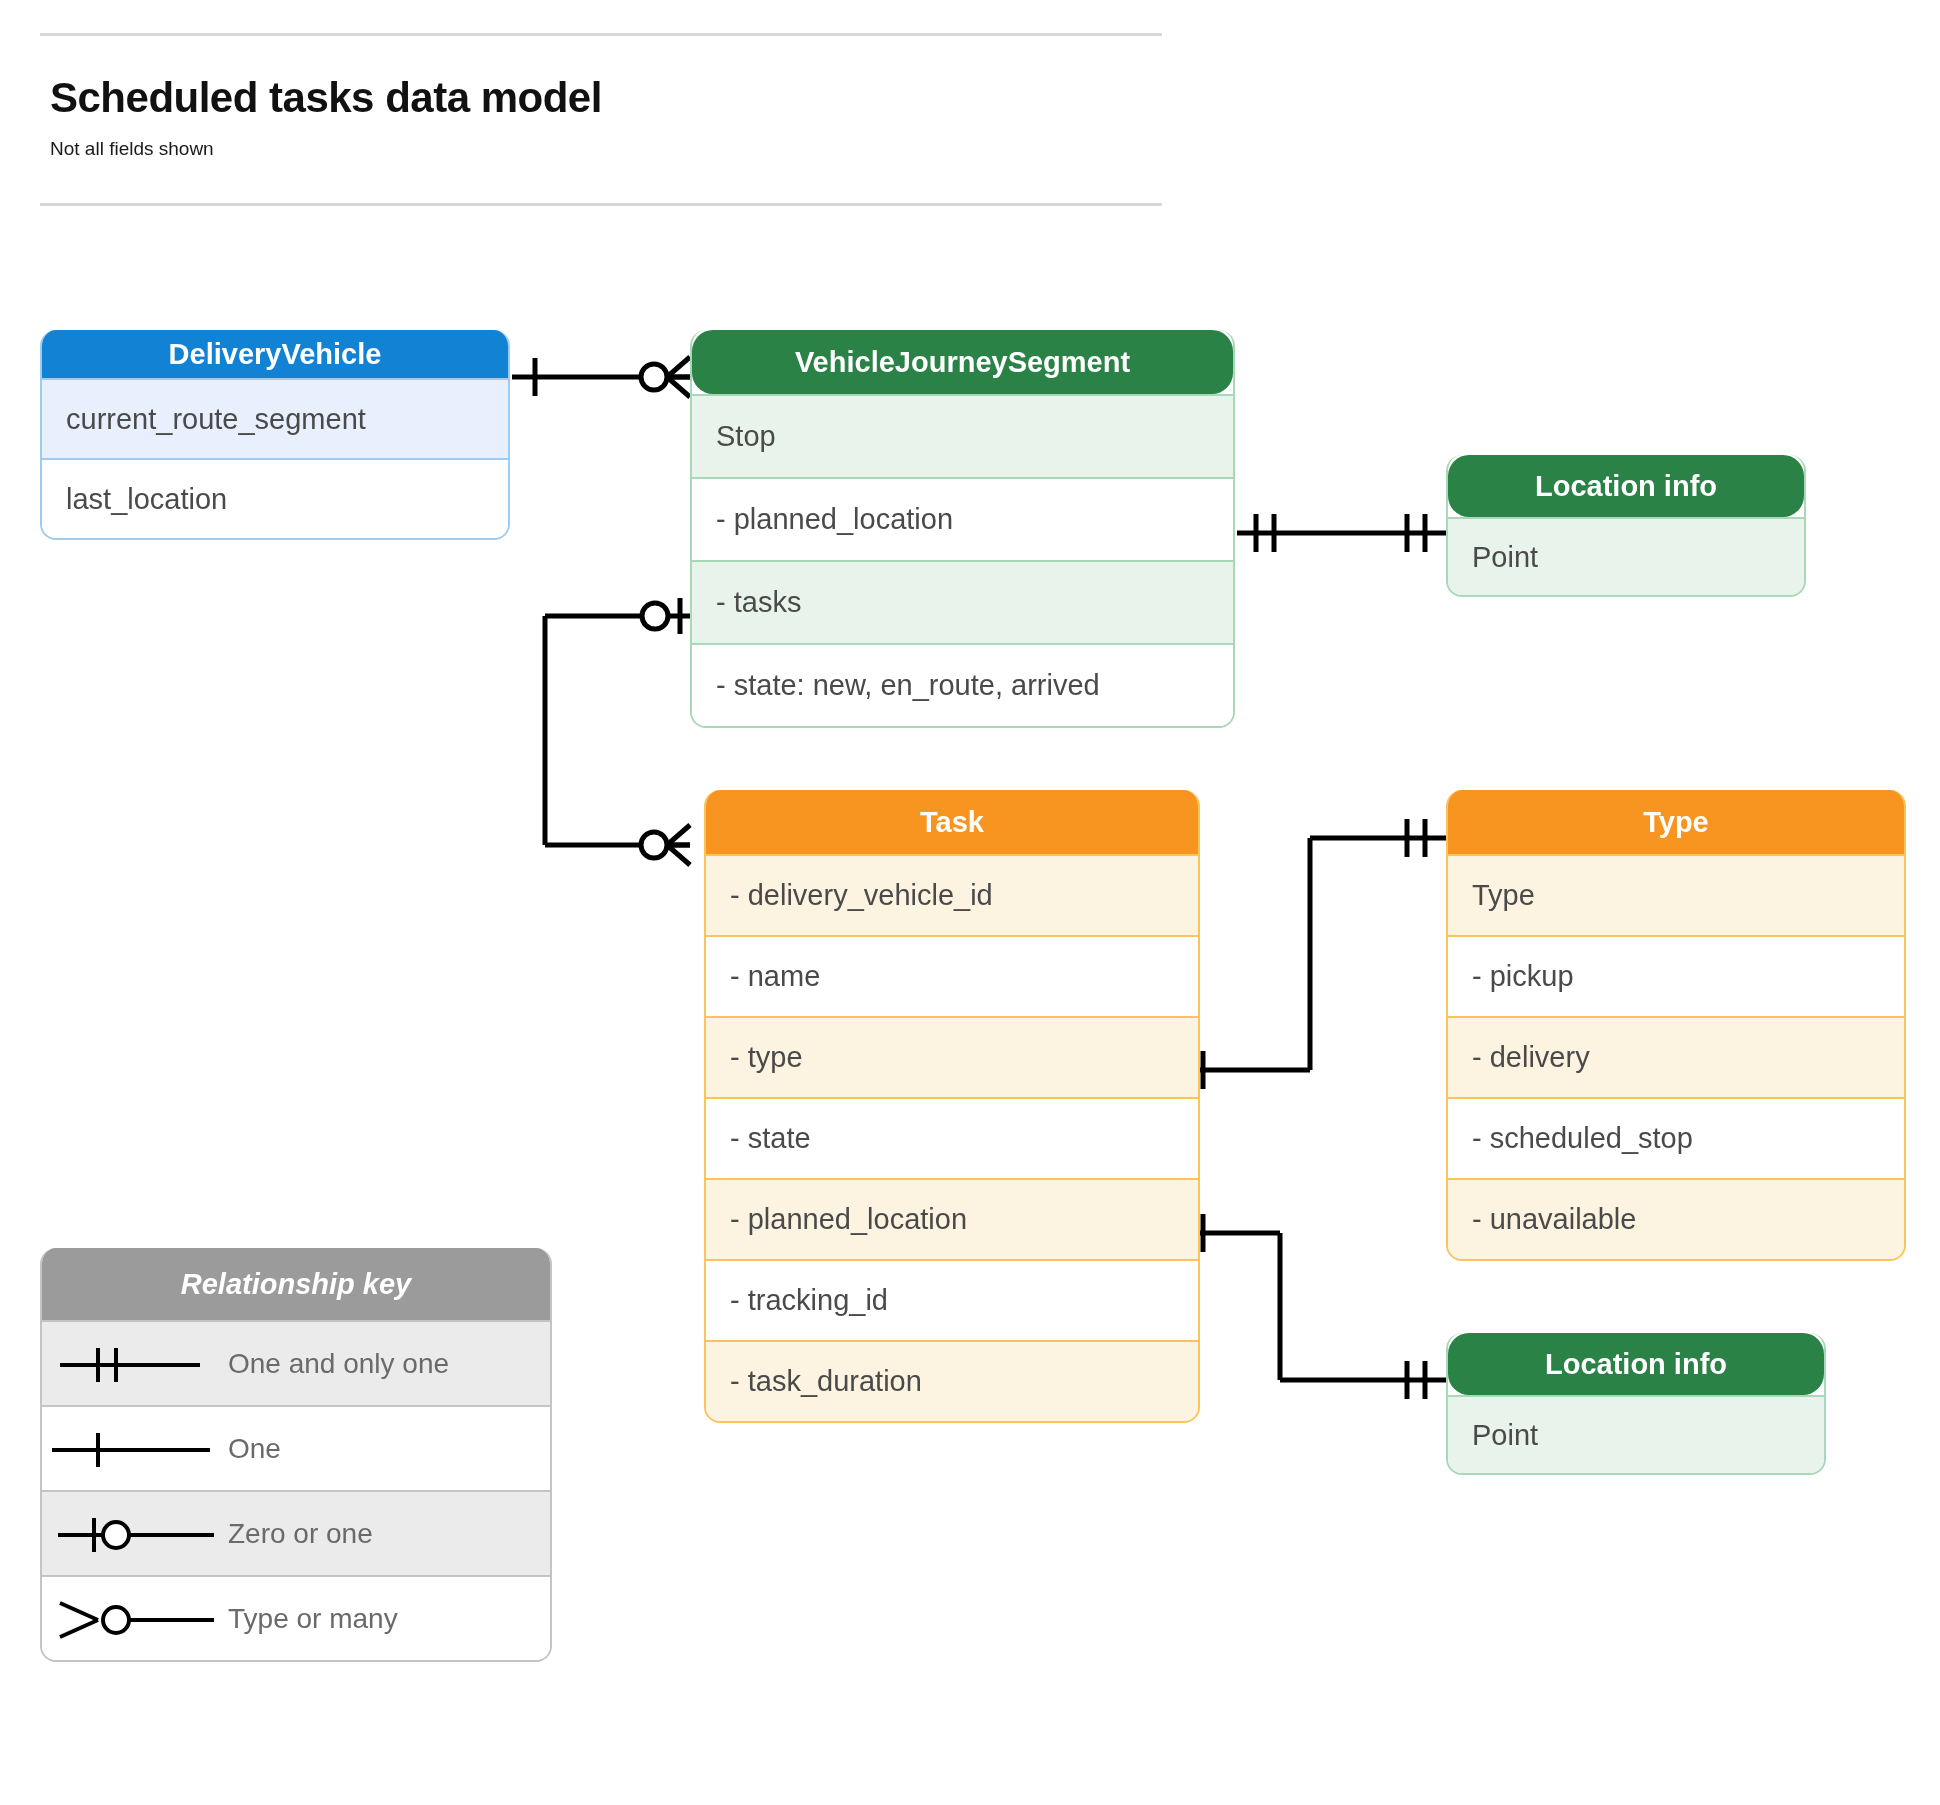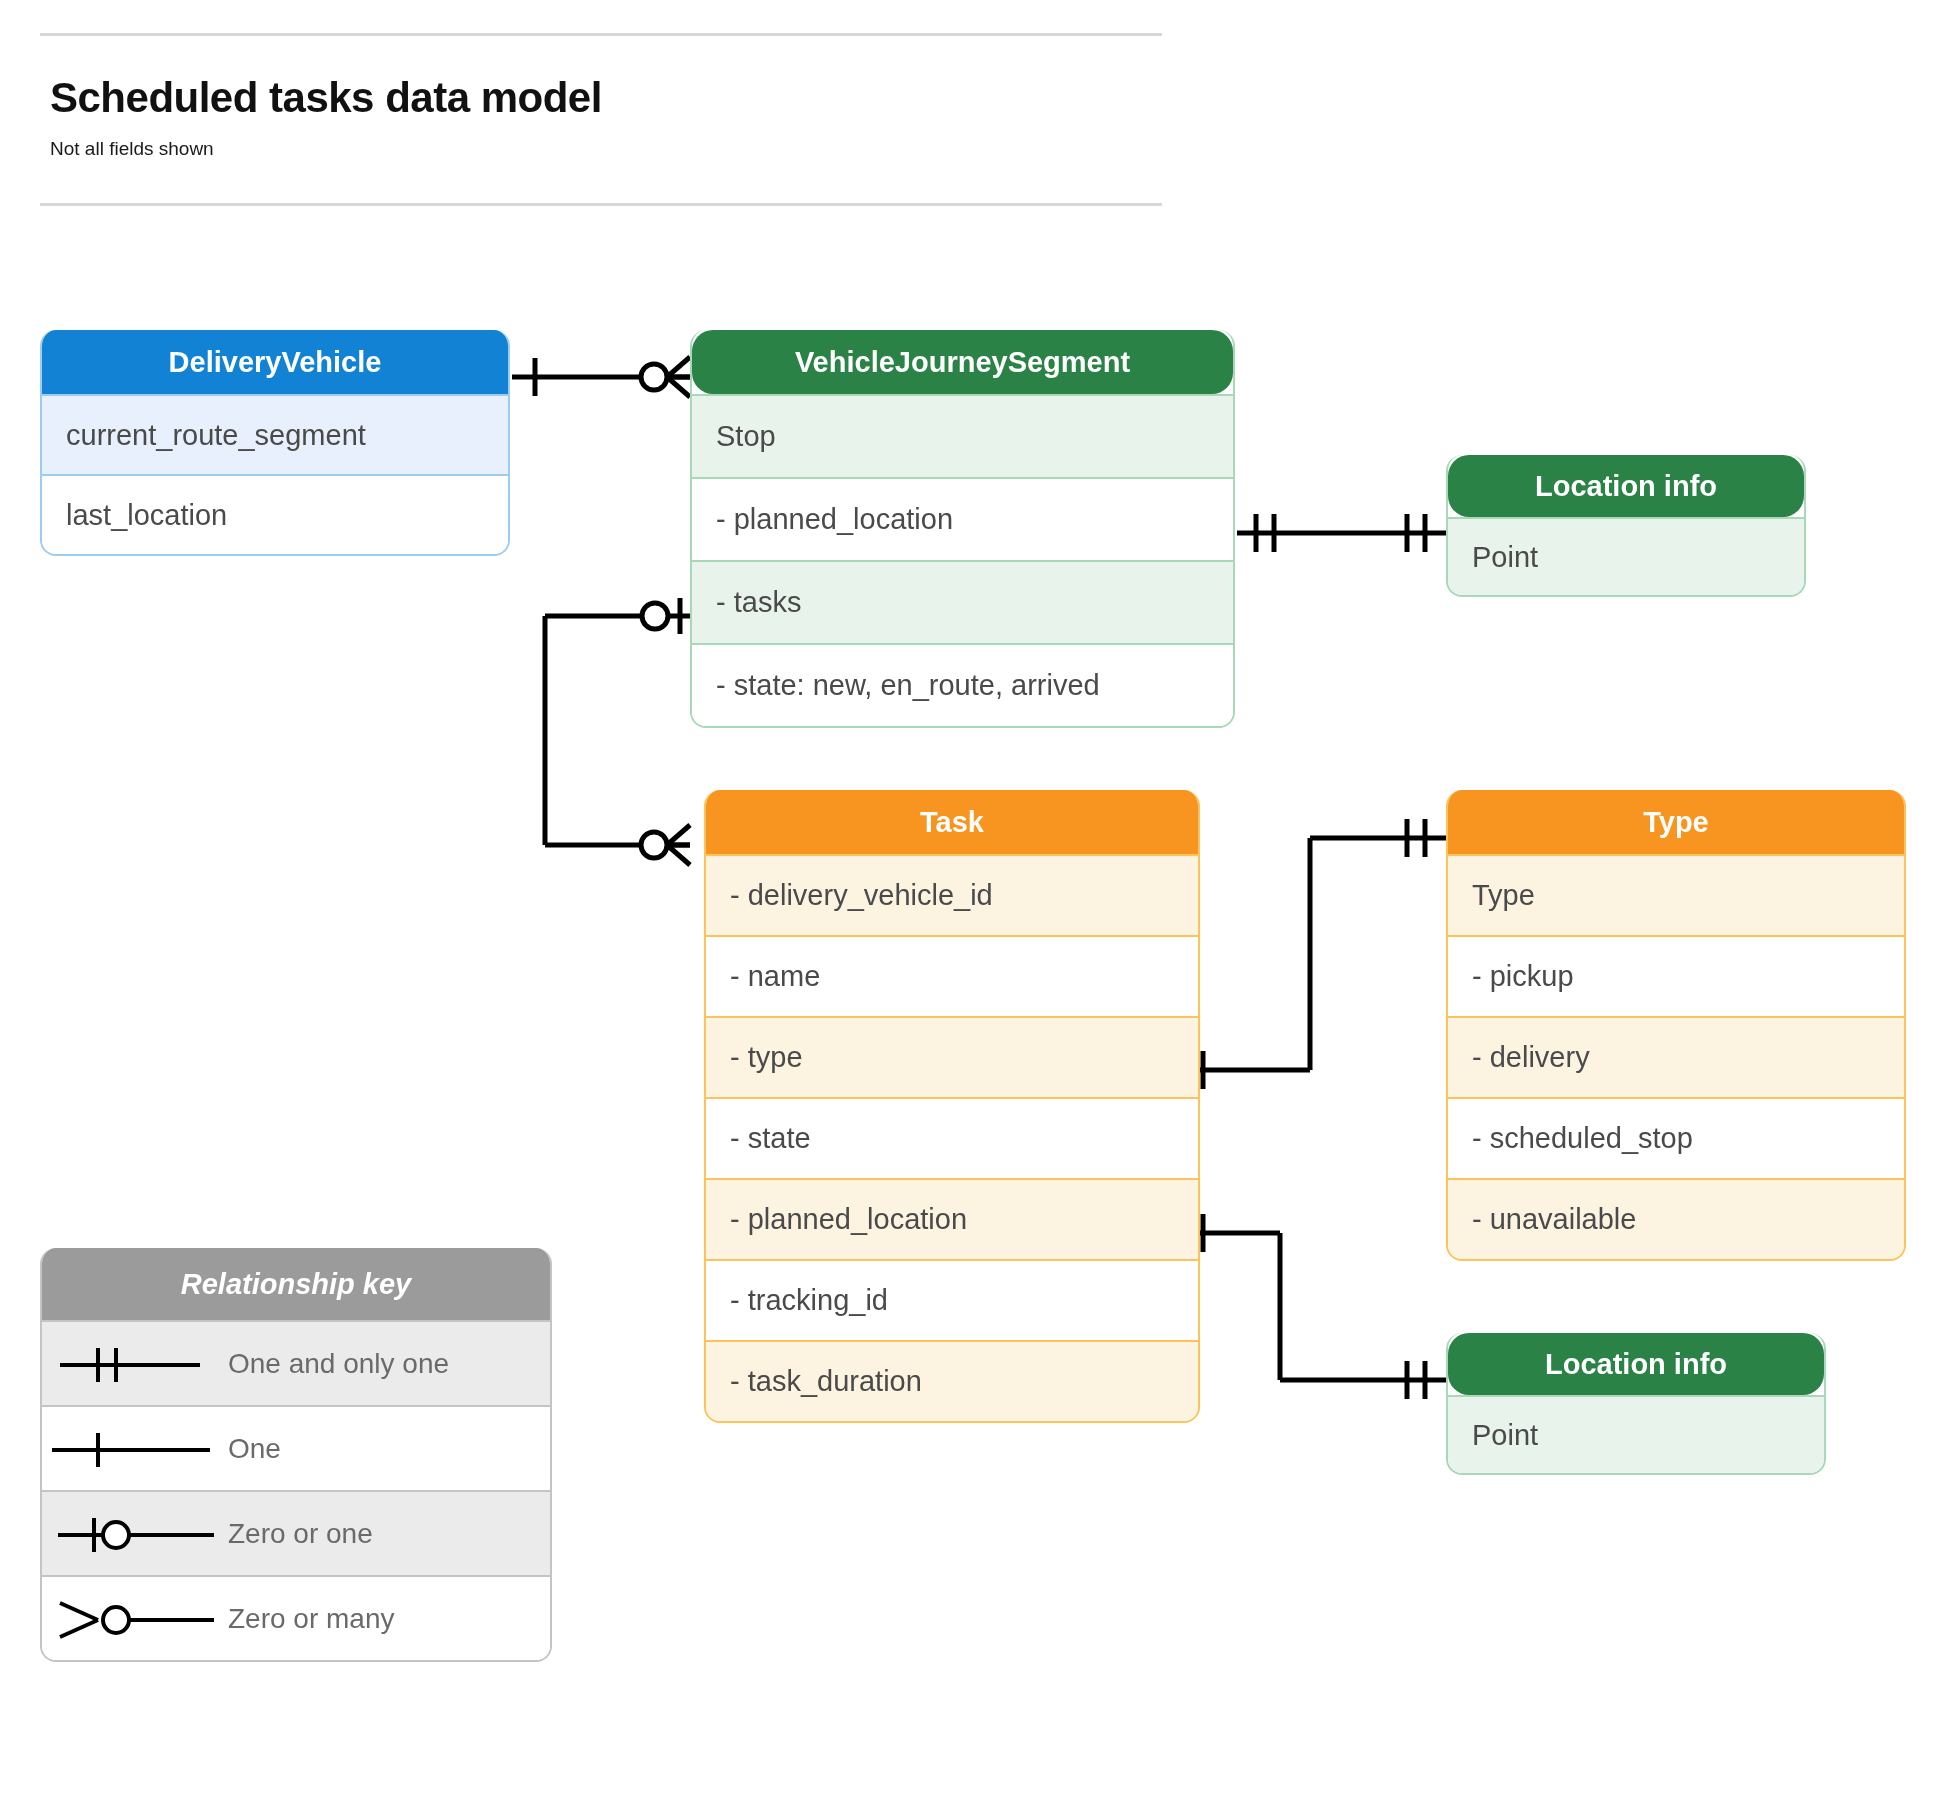--- a/index.html
+++ b/index.html
@@ -103,21 +103,21 @@
 
   
   .t-grey .ehead { background: #9b9b9b; font-style: italic; }
   .t-grey { border: 2px solid #c4c4c4; border-top: none; }
   .t-grey .erow { border-top: 2px solid #c4c4c4; }
   .t-grey .erow.alt { background: #ebebeb; }
   .t-grey .erow.plain { background: #ffffff; }
 
   
   #ent-delivery-vehicle { left: 40px;  top: 330px;  width: 470px; }
-  #ent-delivery-vehicle .ehead { height: 64px; }
+  #ent-delivery-vehicle .ehead { height: 48px; }
   #ent-delivery-vehicle .erow  { height: 80px; }
 
   #ent-vjs { left: 690px; top: 330px; width: 545px; }
   #ent-vjs .ehead { height: 64px; }
   #ent-vjs .erow  { height: 83px; }
 
   #ent-loc-1 { left: 1446px; top: 455px; width: 360px; }
   #ent-loc-1 .ehead { height: 62px; }
   #ent-loc-1 .erow  { height: 78px; }
 
@@ -310,18 +310,18 @@
       <div class="legend-sym">
         <svg width="186" height="85" viewBox="0 0 186 85">
           <g stroke="#000000" stroke-width="4" fill="none">
             <line x1="60" y1="43" x2="172" y2="43"></line>
             <line x1="18" y1="26" x2="56" y2="43"></line>
             <line x1="18" y1="60" x2="56" y2="43"></line>
             <circle cx="74" cy="43" r="13" fill="#ffffff"></circle>
           </g>
         </svg>
       </div>
-      <div class="legend-label">Zero or many</div>
+      <div class="legend-label">Type or many</div>
     </div>
 
   </div>
 
 </div>
 
 </body></html>

